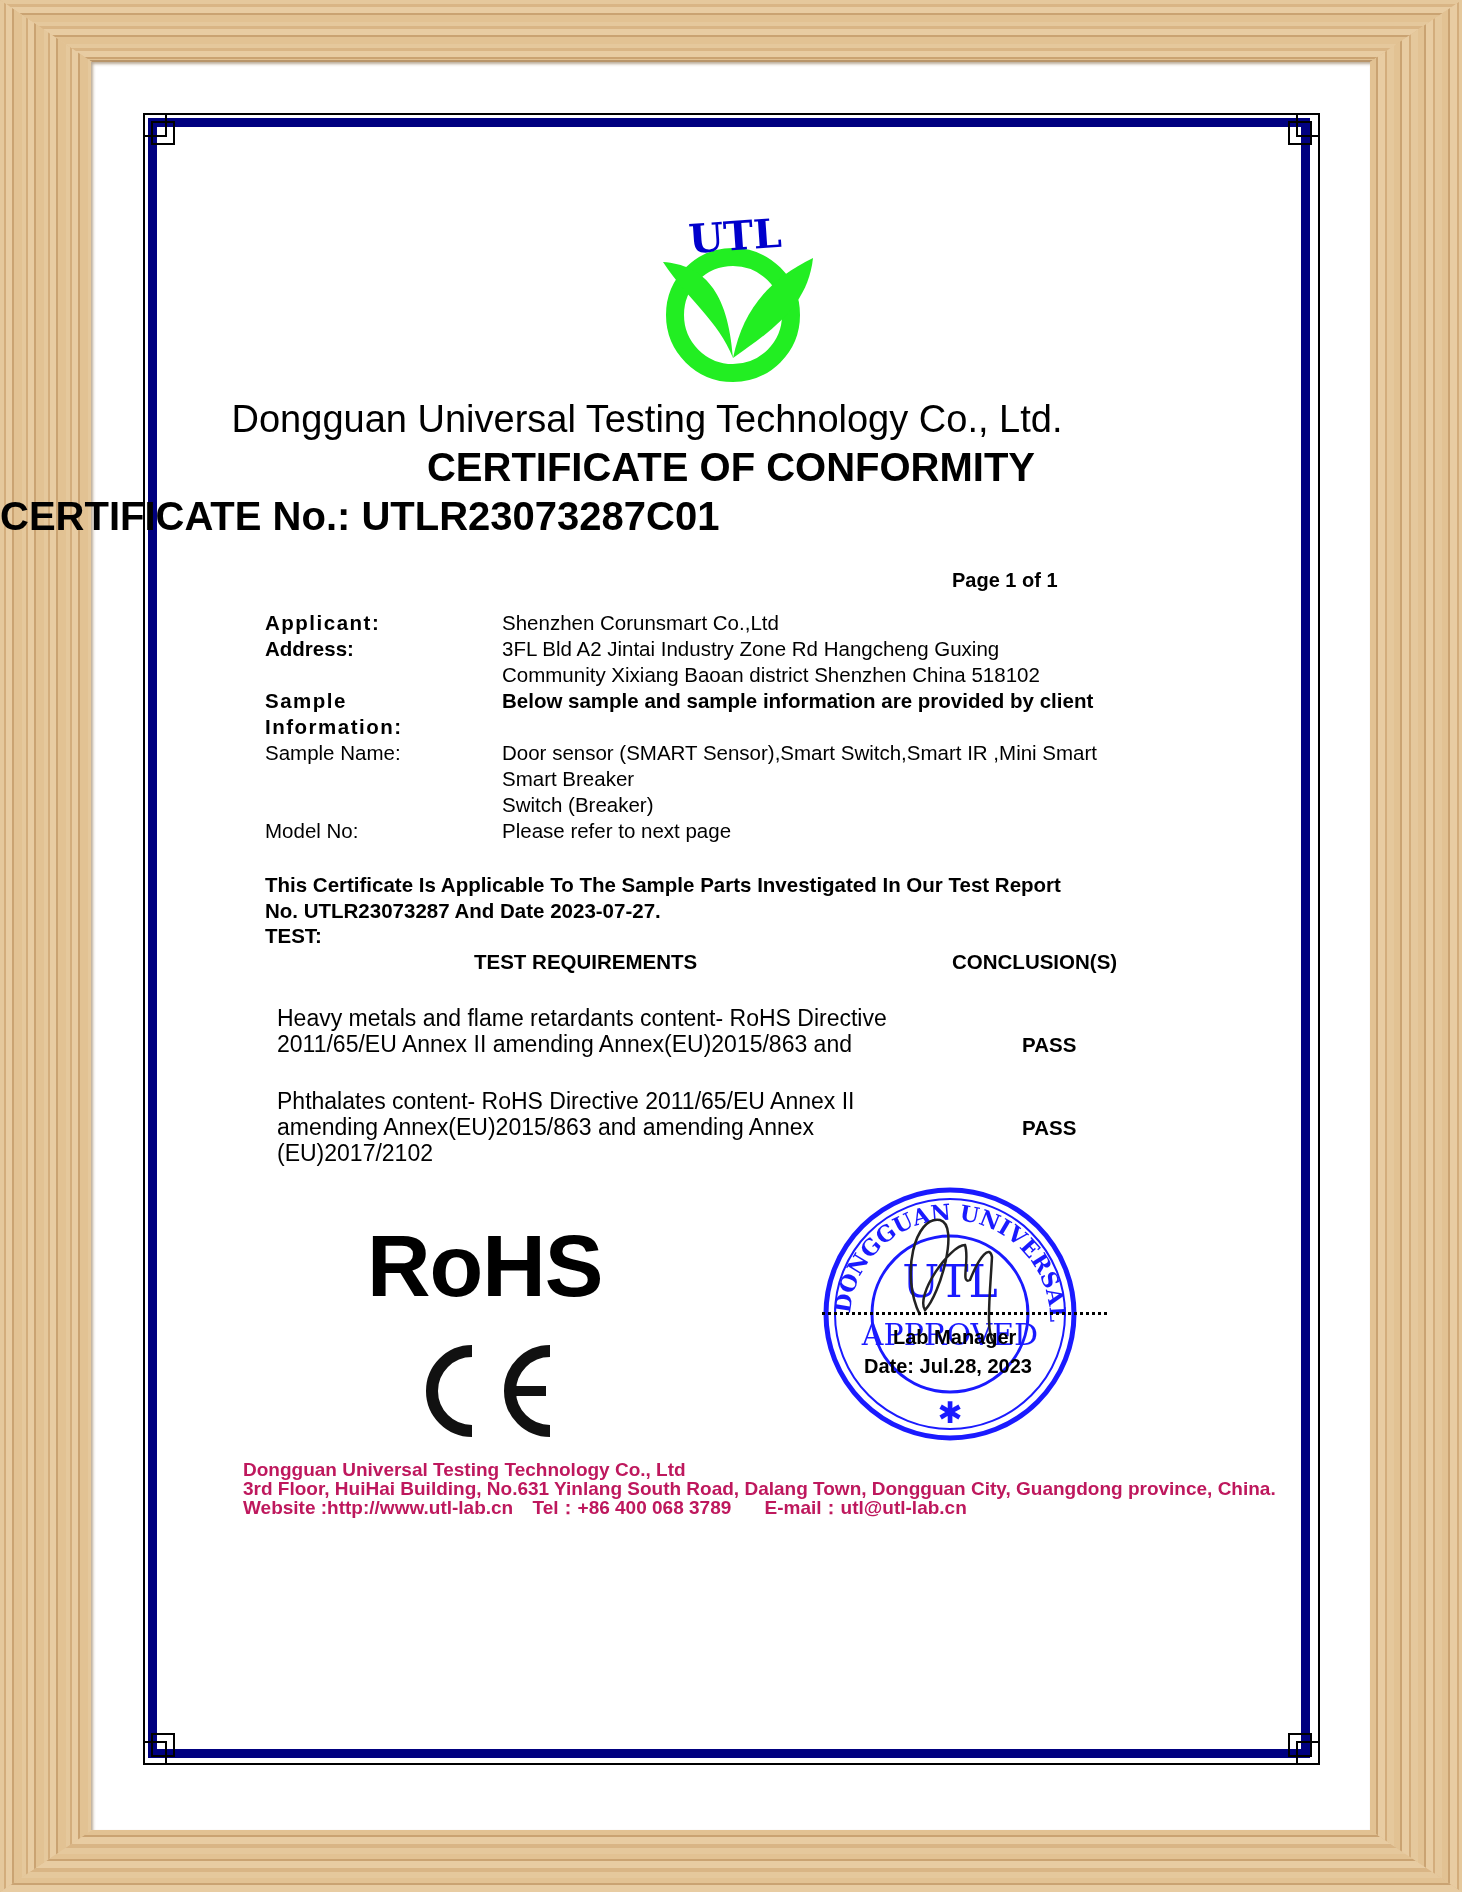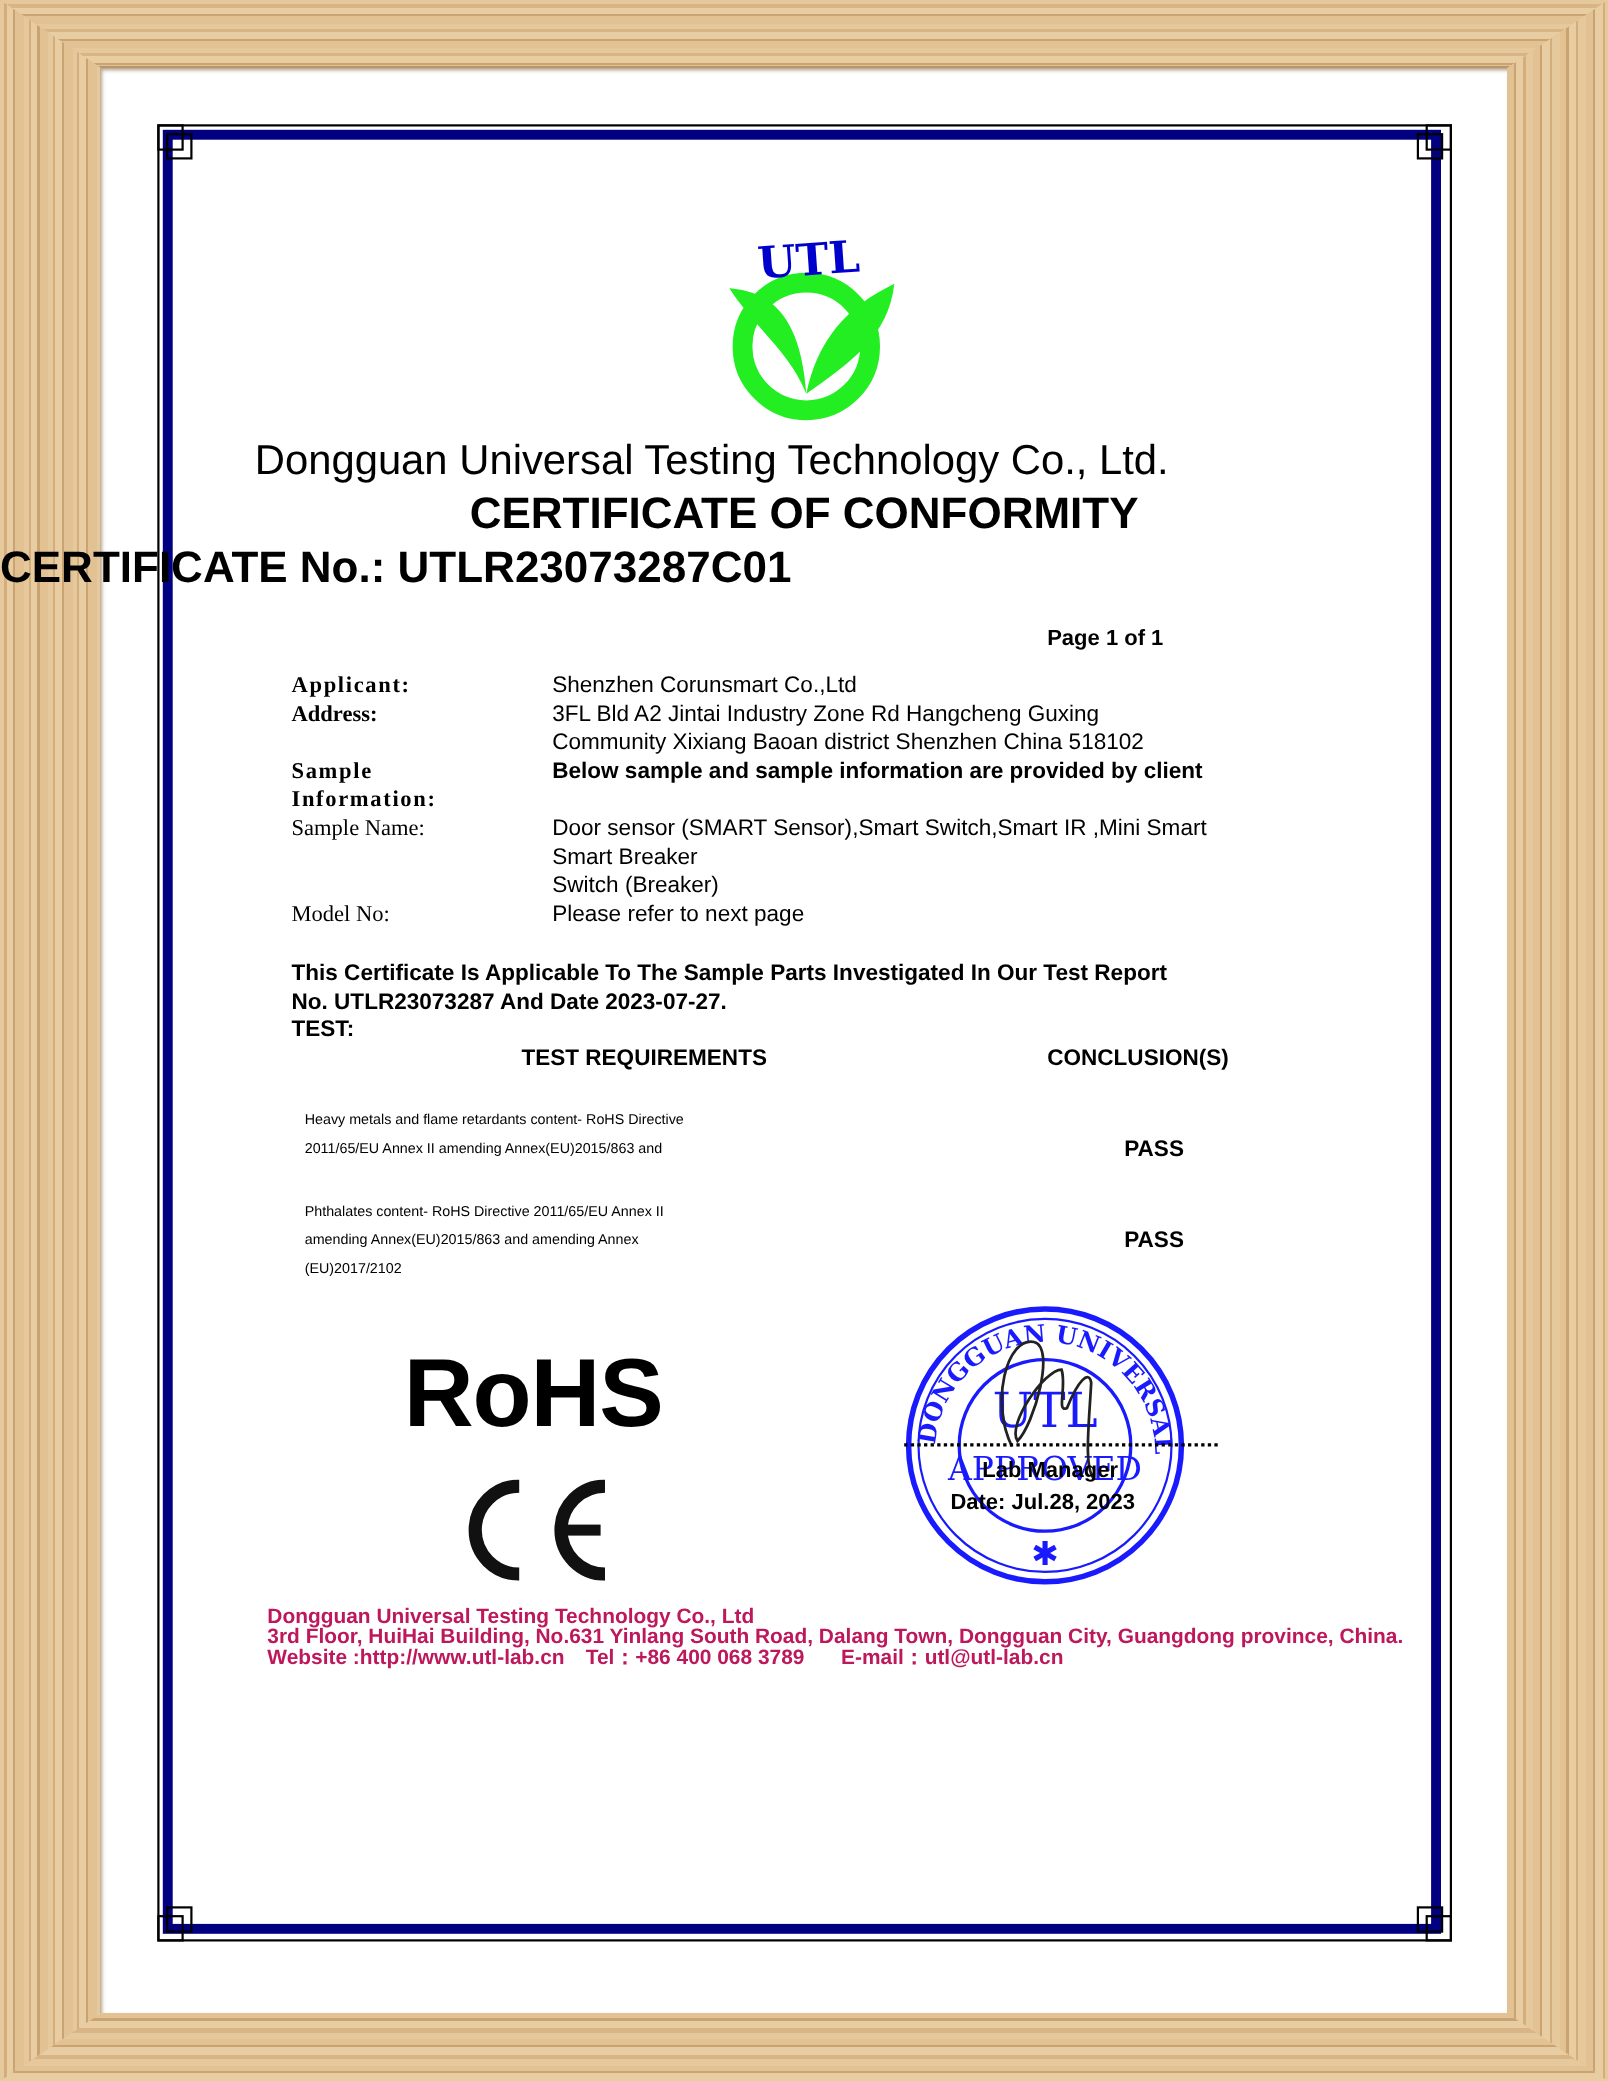--- a/index.html
+++ b/index.html
@@ -48,31 +48,31 @@
   .logo { position:absolute; left:648px; top:210px; width:170px; height:175px; }
 
   .company { position:absolute; left:0; width:1294px; top:398px; text-align:center; font-size:38px; color:#000; }
   .cert-title { position:absolute; left:0; width:1462px; top:445px; text-align:center; font-size:40px; font-weight:bold; color:#000; }
   .cert-no { position:absolute; left:0; width:1462px; top:494px; text-align:left; font-size:40px; font-weight:bold; color:#000; }
 
   .page-no { position:absolute; left:952px; top:569px; font-size:20px; font-weight:bold; }
 
   .info { position:absolute; left:265px; top:610px; width:960px; font-size:20.5px; line-height:26px; color:#000; }
   .row { display:flex; }
-  .lbl { width:237px; flex:none;font-family:Liberation Serif, serif; }
+  .lbl { width:237px; flex:none; }
   .lbl.bold { font-weight:bold; letter-spacing:1.5px; }
   .val { flex:1; }
   .val.bold { font-weight:bold; }
 
   .applicable { position:absolute; left:265px; top:872px; width:960px; font-size:20.5px; line-height:26px; font-weight:bold; }
   .test-lbl { position:absolute; left:265px; top:924px; font-size:20.5px; font-weight:bold; }
   .th-req { position:absolute; left:474px; top:950px; font-size:20.5px; font-weight:bold; }
   .th-con { position:absolute; left:936px; top:950px; font-size:20.5px; font-weight:bold;margin-left:16px; }
 
-  .test-row { position:absolute; left:277px; width:680px; font-size:13px; line-height:26px; }
+  .test-row { position:absolute; left:277px; width:680px; font-size:23px; line-height:26px; }
   .pass { position:absolute; left:1022px; font-size:20.5px; font-weight:bold; }
 
   .rohs { position:absolute; left:367px; top:1215px; font-size:88px; font-weight:bold; letter-spacing:-1px; color:#000; }
   .ce { position:absolute; left:412px; top:1345px; width:150px; height:92px; }
 
   .stamp { position:absolute; left:820px; top:1185px; width:260px; height:258px; }
   .sig-line { position:absolute; left:822px; top:1312px; width:285px; border-top:3px dotted #000; }
   .lab-mgr { position:absolute; left:893px; top:1326px; font-size:20px; font-weight:bold; }
   .date-sig { position:absolute; left:864px; top:1355px; font-size:20px; font-weight:bold; }
 

